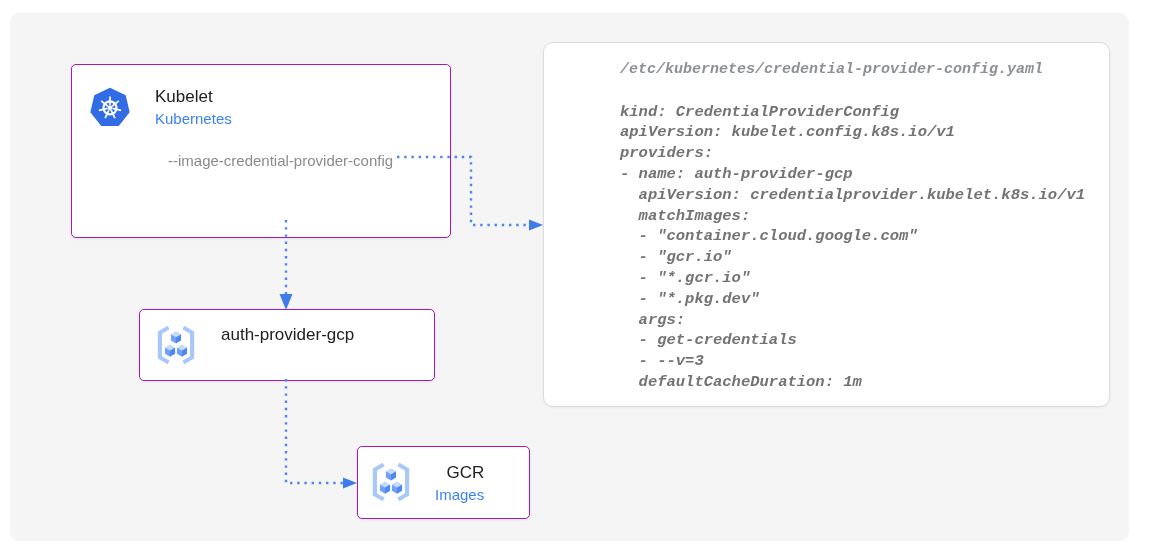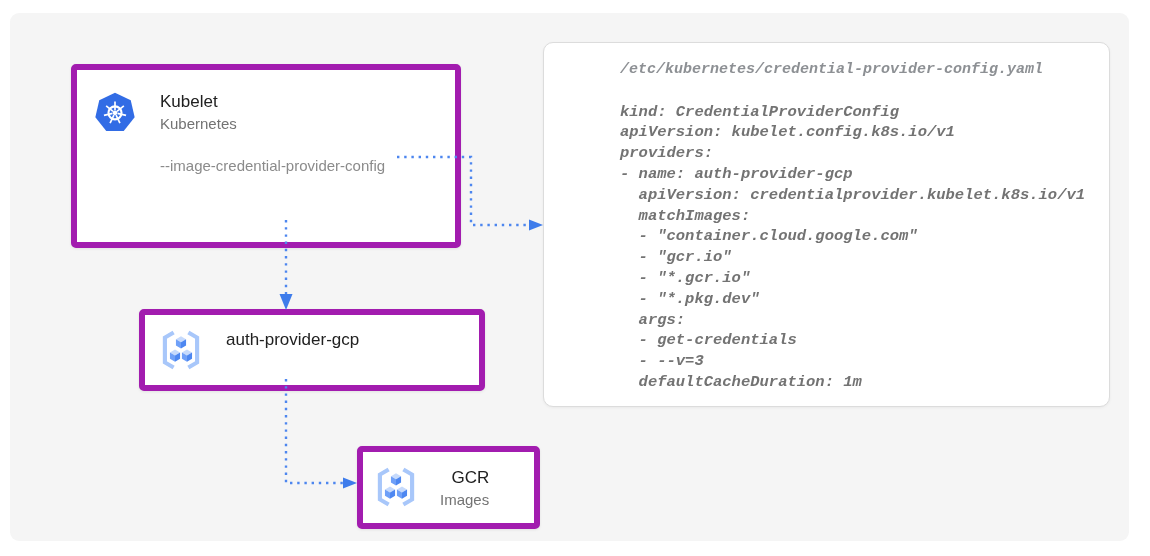--- a/index.html
+++ b/index.html
@@ -2,39 +2,39 @@
 <html><head>
 <meta charset="utf-8">
 <style>
   html,body{margin:0;padding:0;background:#ffffff;}
   .stage{position:relative;width:1150px;height:556px;background:#ffffff;overflow:hidden;
          font-family:"Liberation Sans","DejaVu Sans",sans-serif;}
   .canvas{position:absolute;left:10px;top:13px;width:1119px;height:528px;
           background:#f5f5f5;border-radius:9px;}
   .connectors{position:absolute;left:0;top:0;width:1150px;height:556px;pointer-events:none;}
 
-  .card{position:absolute;background:#ffffff;border:6px solid #a21caf;border-radius:5px;
+  .card{position:absolute;background:#ffffff;border:1px solid #a21caf;border-radius:5px;
         box-shadow:0 1px 3px rgba(0,0,0,0.08);}
   .card-kubelet{left:71px;top:64px;width:378px;height:172px;}
-  .card-auth{left:139px;top:309px;width:294px;height:70px;padding-left:40px;}
+  .card-auth{left:139px;top:309px;width:294px;height:70px;}
   .card-gcr{left:357px;top:446px;width:171px;height:71px;}
 
   .node-icon{position:absolute;}
   .k8s-icon{left:17px;top:21px;width:42px;height:42px;}
   .auth-icon{left:13px;top:12px;width:46px;height:46px;}
   .gcr-box-icon{left:10px;top:12px;width:46px;height:46px;}
 
   .head{position:absolute;}
   .head-kubelet{left:83px;top:20px;}
   .head-auth{left:81px;top:13px;}
   .head-gcr{left:77px;top:14px;text-align:right;}
   .node-title{font-size:17px;line-height:23px;color:#212121;}
-  .node-subtitle{font-size:15px;line-height:22px;color:#737373;}
+  .node-subtitle{font-size:15px;line-height:22px;color:#3b82f6;}
 
-  .flags{position:absolute;left:83px;top:83px;font-size:15px;line-height:26px;color:#8b8b8b;}
+  .flags{position:absolute;left:96px;top:83px;font-size:15px;line-height:26px;color:#8b8b8b;}
 
   .code-panel{position:absolute;left:543px;top:42px;width:567px;height:365px;
               background:#ffffff;border:1px solid #dcdcdc;border-radius:10px;
               box-shadow:0 1px 3px rgba(0,0,0,0.05);box-sizing:border-box;
               padding:17px 0 0 76px;}
   .code-filename{font-family:"Liberation Mono","DejaVu Sans Mono",monospace;
                  font-style:italic;font-weight:bold;font-size:15px;line-height:20.8px;
                  color:#8d9094;white-space:pre;}
   .code-block{font-family:"Liberation Mono","DejaVu Sans Mono",monospace;
               font-style:italic;font-weight:bold;font-size:15.5px;line-height:20.8px;

